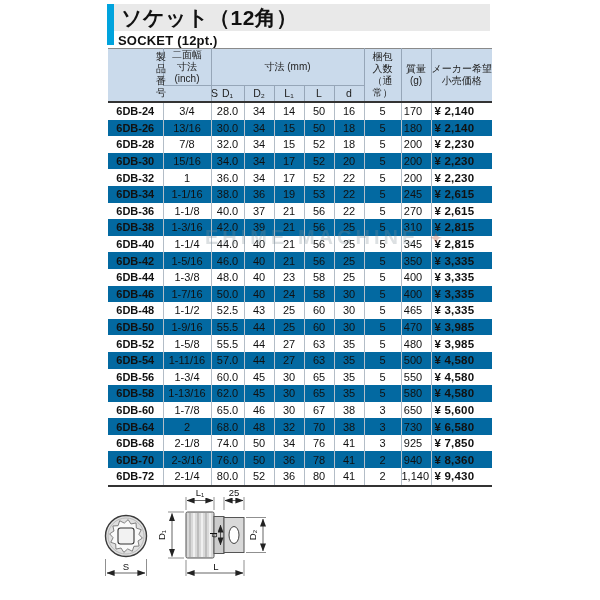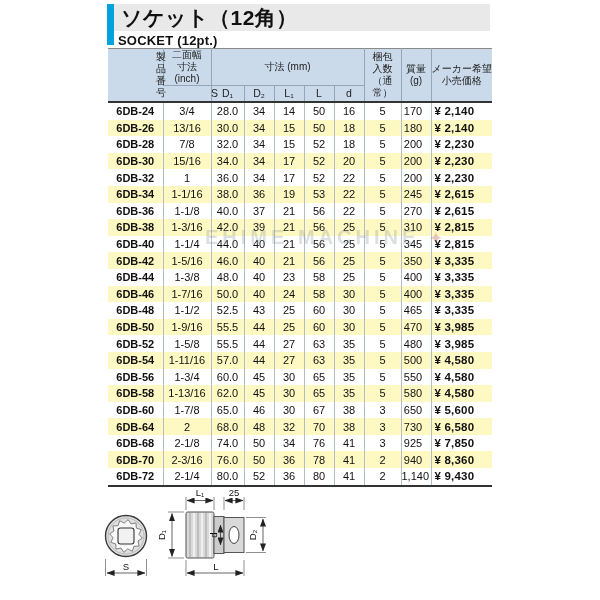--- a/index.html
+++ b/index.html
@@ -57,21 +57,21 @@
   thead tr.hrow2 th{height:15px;font-size:10.5px;}
   thead th.split{border-bottom:1px solid #96a6b8;}
 
   tbody td{
     font-size:11px;height:16.6px;padding:0;
     text-align:center;vertical-align:middle;color:#111;
     border-left:1px solid #b3bdc7;
     white-space:nowrap;
   }
   tbody td:first-child{border-left:none;}
-  tbody tr.alt{background:#fef9c3;}
+  tbody tr.alt{background:#0369a1;}
   tbody td.model{font-weight:bold;font-size:11px;}
   tbody td.mass{text-align:center;padding-right:6px;}
   tbody td.price{text-align:left;padding-left:3px;font-weight:bold;font-size:11.5px;letter-spacing:0.2px;margin-left:48px;}
 
   
   .watermark{
     position:absolute;left:205px;top:226px;width:260px;
     font-size:20px;font-weight:bold;letter-spacing:4px;
     color:rgba(130,142,152,0.28);
     pointer-events:none;white-space:nowrap;

